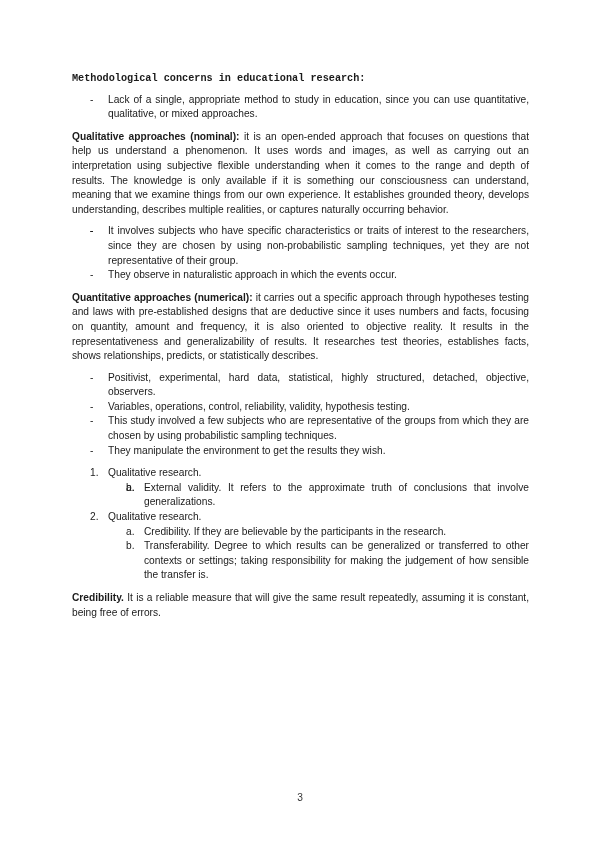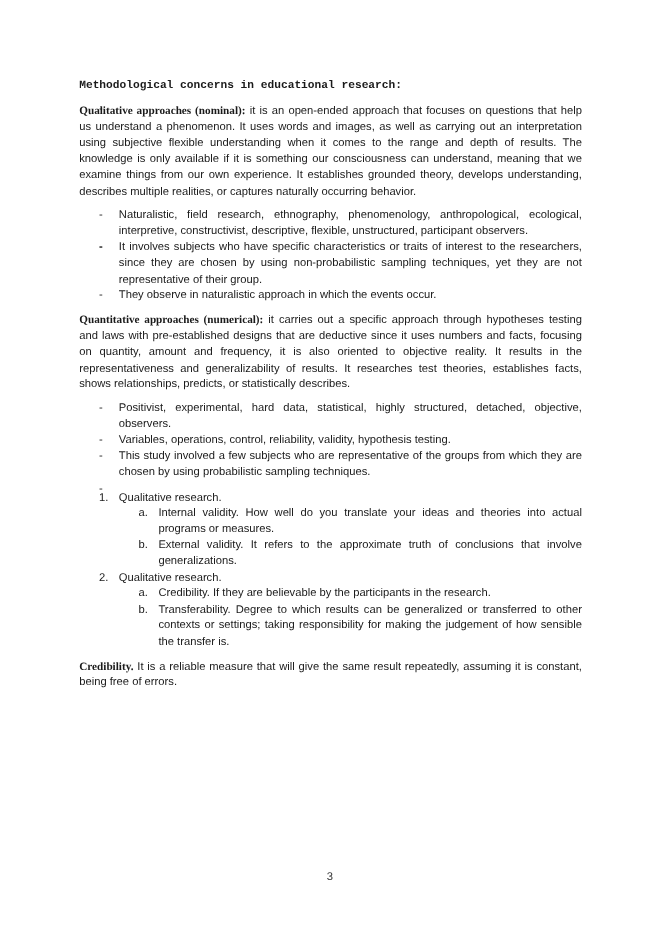--- a/index.html
+++ b/index.html
@@ -4,21 +4,21 @@
 <style>
   html, body { margin: 0; padding: 0; background: #ffffff; }
   body { width: 600px; height: 848px; position: relative; overflow: hidden; }
   .page {
     position: absolute; left: 72px; top: 72px; width: 457px;
     font-family: "Liberation Sans", sans-serif;
     font-size: 10.2px; line-height: 14.6px; color: #1a1a1a;
   }
   .heading { font-weight: bold; margin: 0 0 6px 0; font-family: Liberation Mono, monospace; }
   p { margin: 0 0 7px 0; text-align: justify; }
-  p b { font-weight: bold; font-family: Liberation Serif, serif; }
+  p b { font-weight: bold; }
   ul.dash { list-style: none; margin: 0 0 8px 0; padding: 0; }
   ul.dash li { position: relative; padding-left: 36px; text-align: justify; }
   ul.dash li .mk { position: absolute; left: 18px; top: 0; }
   ol.num { list-style: none; margin: 0 0 8px 0; padding: 0; }
   ol.num > li { position: relative; padding-left: 36px; }
   ol.num > li > .mk { position: absolute; left: 18px; top: 0; }
   ol.alpha { list-style: none; margin: 0; padding: 0; }
   ol.alpha li { position: relative; padding-left: 36px; text-align: justify; }
   ol.alpha li .mk { position: absolute; left: 18px; top: 0; }
   .pagenum {
@@ -27,48 +27,48 @@
   }
 </style>
 </head>
 <body>
 
 <div class="page">
 
   <div class="heading">Methodological concerns in educational research:</div>
 
   <ul class="dash">
-    <li><span class="mk">-</span></li>
+    <li><span class="mk">-</span><span>Lack of a single, appropriate method to study in education, since you can use quantitative, qualitative, or mixed approaches.</span></li>
   </ul>
 
   <p><b>Qualitative approaches (nominal):</b><span> it is an open-ended approach that focuses on questions that help us understand a phenomenon. It uses words and images, as well as carrying out an interpretation using subjective flexible understanding when it comes to the range and depth of results. The knowledge is only available if it is something our consciousness can understand, meaning that we examine things from our own experience. It establishes grounded theory, develops understanding, describes multiple realities, or captures naturally occurring behavior.</span></p>
 
   <ul class="dash">
-    <li><span class="mk">-</span><span>Naturalistic, field research, ethnography, phenomenology, anthropological, ecological, interpretive, constructivist, descriptive, flexible, unstructured, participant observers.</span></li>
+    <li><span class="mk">-</span></li>
     <li><span class="mk">-</span></li>
     <li><span class="mk">-</span><span>It involves subjects who have specific characteristics or traits of interest to the researchers, since they are chosen by using non-probabilistic sampling techniques, yet they are not representative of their group.</span></li>
     <li><span class="mk">-</span><span>They observe in naturalistic approach in which the events occur.</span></li>
   </ul>
 
   <p><b>Quantitative approaches (numerical):</b><span> it carries out a specific approach through hypotheses testing and laws with pre-established designs that are deductive since it uses numbers and facts, focusing on quantity, amount and frequency, it is also oriented to objective reality. It results in the representativeness and generalizability of results. It researches test theories, establishes facts, shows relationships, predicts, or statistically describes.</span></p>
 
   <ul class="dash">
     <li><span class="mk">-</span><span>Positivist, experimental, hard data, statistical, highly structured, detached, objective, observers.</span></li>
     <li><span class="mk">-</span><span>Variables, operations, control, reliability, validity, hypothesis testing.</span></li>
     <li><span class="mk">-</span><span>This study involved a few subjects who are representative of the groups from which they are chosen by using probabilistic sampling techniques.</span></li>
-    <li><span class="mk">-</span></li>
+    <li><span class="mk">-</span><span>They manipulate the environment to get the results they wish.</span></li>
   </ul>
 
 
   <ol class="num">
     <li>
       <span class="mk">1.</span>
       <span>Qualitative research.</span>
       <ol class="alpha">
-        <li><span class="mk">a.</span><span>Internal validity. How well do you translate your ideas and theories into actual programs or measures.</span></li>
+        <li><span class="mk">a.</span></li>
         <li><span class="mk">b.</span><span>External validity. It refers to the approximate truth of conclusions that involve generalizations.</span></li>
       </ol>
     </li>
     <li>
       <span class="mk">2.</span>
       <span>Qualitative research.</span>
       <ol class="alpha">
         <li><span class="mk">a.</span><span>Credibility. If they are believable by the participants in the research.</span></li>
         <li><span class="mk">b.</span><span>Transferability. Degree to which results can be generalized or transferred to other contexts or settings; taking responsibility for making the judgement of how sensible the transfer is.</span></li>
       </ol>

